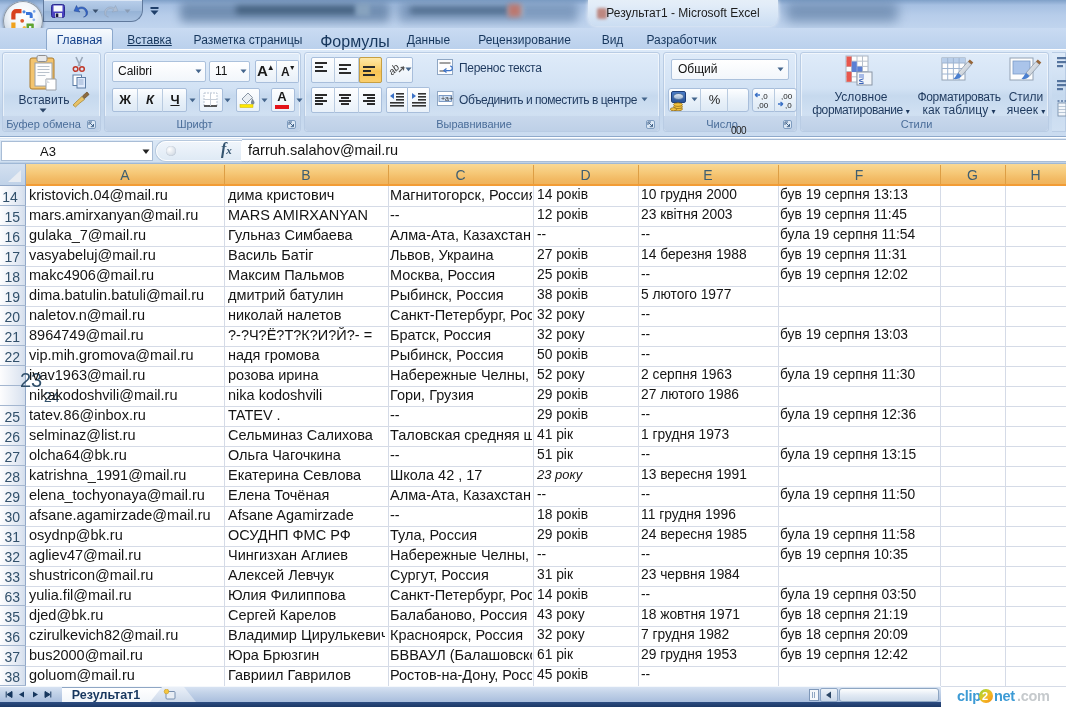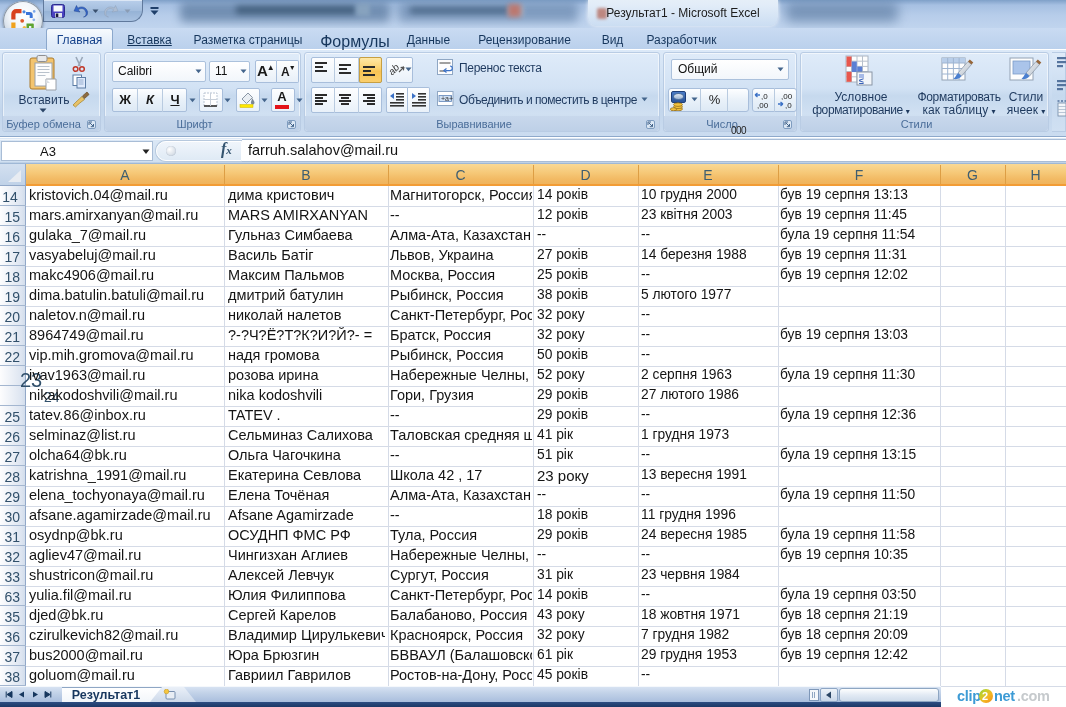--- a/index.html
+++ b/index.html
@@ -620,21 +620,21 @@
 <div class="t cell" style="left:641px;top:427px;width:134px;overflow:hidden;font-size:13.8px;color:#141414;">1 грудня 1973</div>
 <div class="t cell" style="left:29px;top:447px;width:192px;overflow:hidden;font-size:14.5px;color:#141414;">olcha64@bk.ru</div>
 <div class="t cell" style="left:228px;top:447px;width:157px;overflow:hidden;font-size:14.5px;color:#141414;">Ольга Чагочкина</div>
 <div class="t cell" style="left:390px;top:447px;width:142px;overflow:hidden;font-size:14.5px;color:#141414;">--</div>
 <div class="t cell" style="left:537px;top:447px;width:99px;overflow:hidden;font-size:13.8px;color:#141414;">51 рік</div>
 <div class="t cell" style="left:641px;top:447px;width:134px;overflow:hidden;font-size:13.8px;color:#141414;">--</div>
 <div class="t cell" style="left:780px;top:447px;width:158px;overflow:hidden;font-size:13.8px;color:#141414;">була 19 серпня 13:15</div>
 <div class="t cell" style="left:29px;top:467px;width:192px;overflow:hidden;font-size:14.5px;color:#141414;">katrishna_1991@mail.ru</div>
 <div class="t cell" style="left:228px;top:467px;width:157px;overflow:hidden;font-size:14.5px;color:#141414;">Екатерина Севлова</div>
 <div class="t cell" style="left:390px;top:467px;width:142px;overflow:hidden;font-size:14.5px;color:#141414;">Школа 42 , 17</div>
-<div class="t cell" style="left:537px;top:467px;width:99px;overflow:hidden;font-size:15px;color:#141414;">23 року</div>
+<div class="t cell" style="left:537px;top:467px;width:99px;overflow:hidden;font-size:13px;color:#141414;font-style:italic;">23 року</div>
 <div class="t cell" style="left:641px;top:467px;width:134px;overflow:hidden;font-size:13.8px;color:#141414;">13 вересня 1991</div>
 <div class="t cell" style="left:29px;top:487px;width:192px;overflow:hidden;font-size:14.5px;color:#141414;">elena_tochyonaya@mail.ru</div>
 <div class="t cell" style="left:228px;top:487px;width:157px;overflow:hidden;font-size:14.5px;color:#141414;">Елена Точёная</div>
 <div class="t cell" style="left:390px;top:487px;width:142px;overflow:hidden;font-size:14.5px;color:#141414;">Алма-Ата, Казахстан</div>
 <div class="t cell" style="left:537px;top:487px;width:99px;overflow:hidden;font-size:13.8px;color:#141414;">--</div>
 <div class="t cell" style="left:641px;top:487px;width:134px;overflow:hidden;font-size:13.8px;color:#141414;">--</div>
 <div class="t cell" style="left:780px;top:487px;width:158px;overflow:hidden;font-size:13.8px;color:#141414;">була 19 серпня 11:50</div>
 <div class="t cell" style="left:29px;top:507px;width:192px;overflow:hidden;font-size:14.5px;color:#141414;">afsane.agamirzade@mail.ru</div>
 <div class="t cell" style="left:228px;top:507px;width:157px;overflow:hidden;font-size:14.5px;color:#141414;">Afsane Agamirzade</div>
 <div class="t cell" style="left:390px;top:507px;width:142px;overflow:hidden;font-size:14.5px;color:#141414;">--</div>

